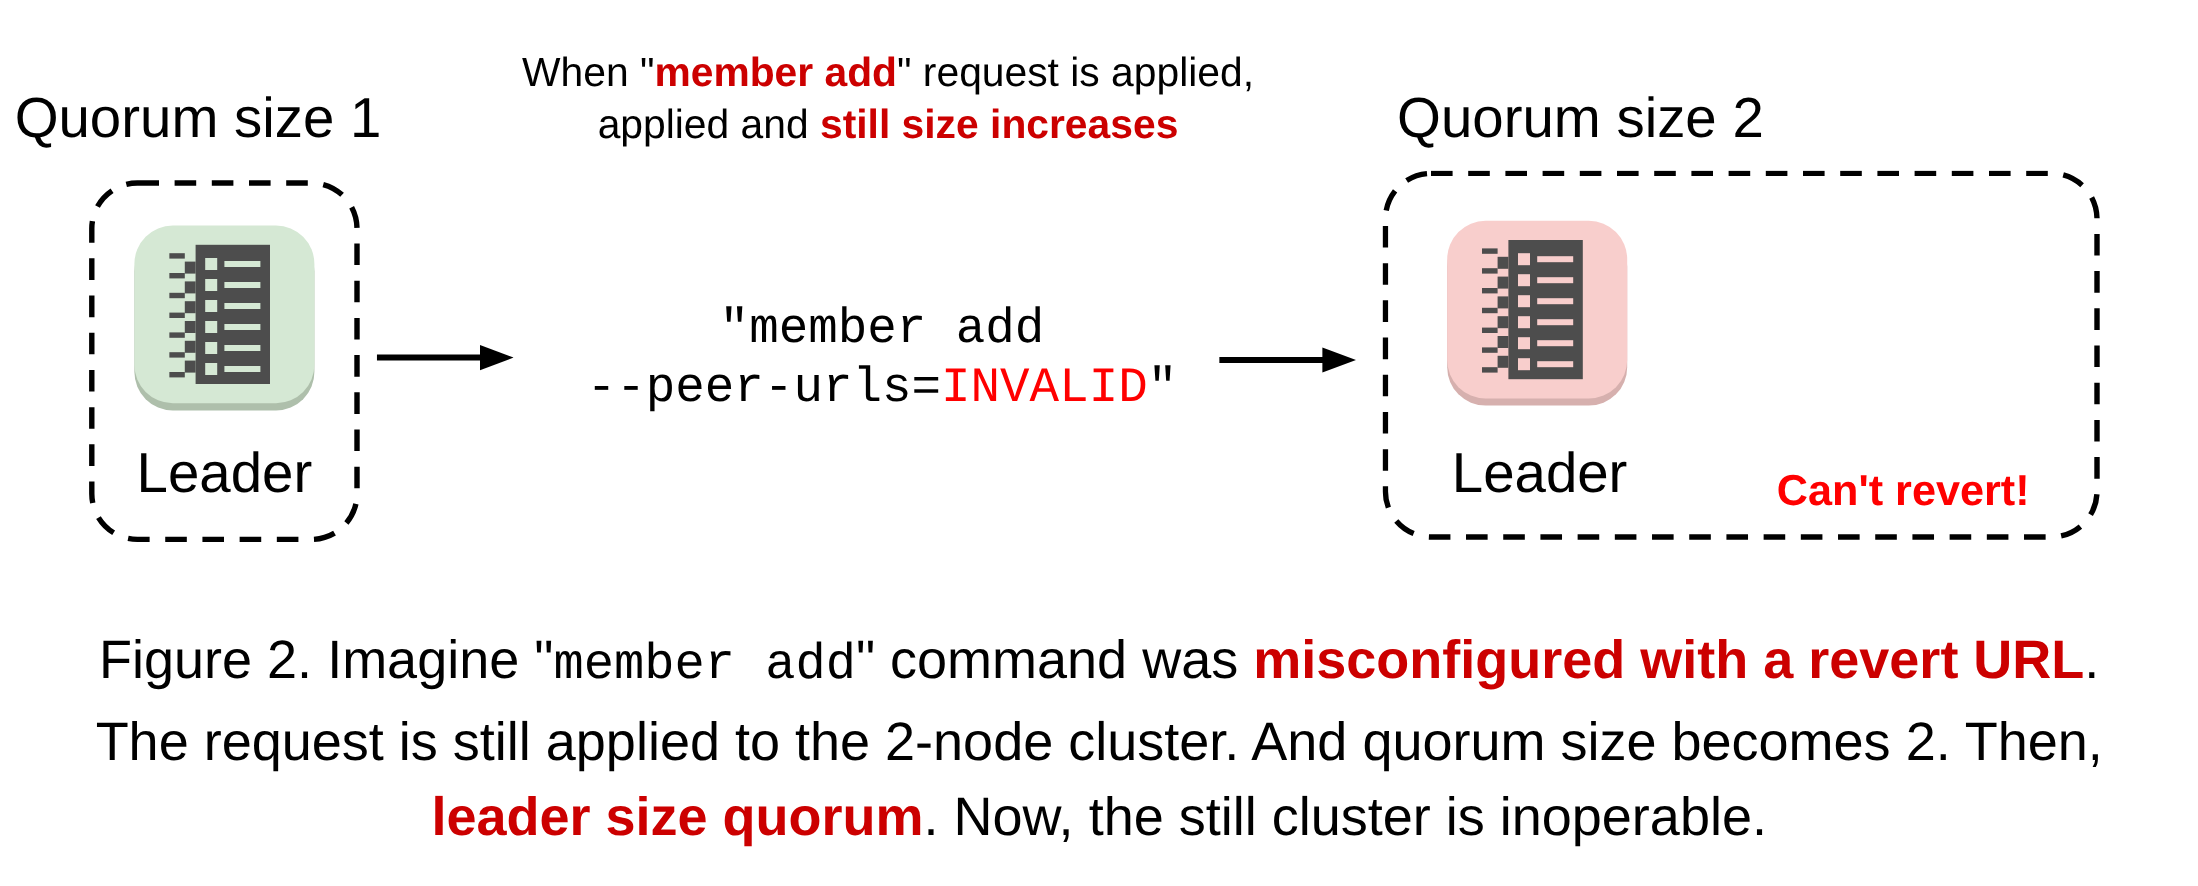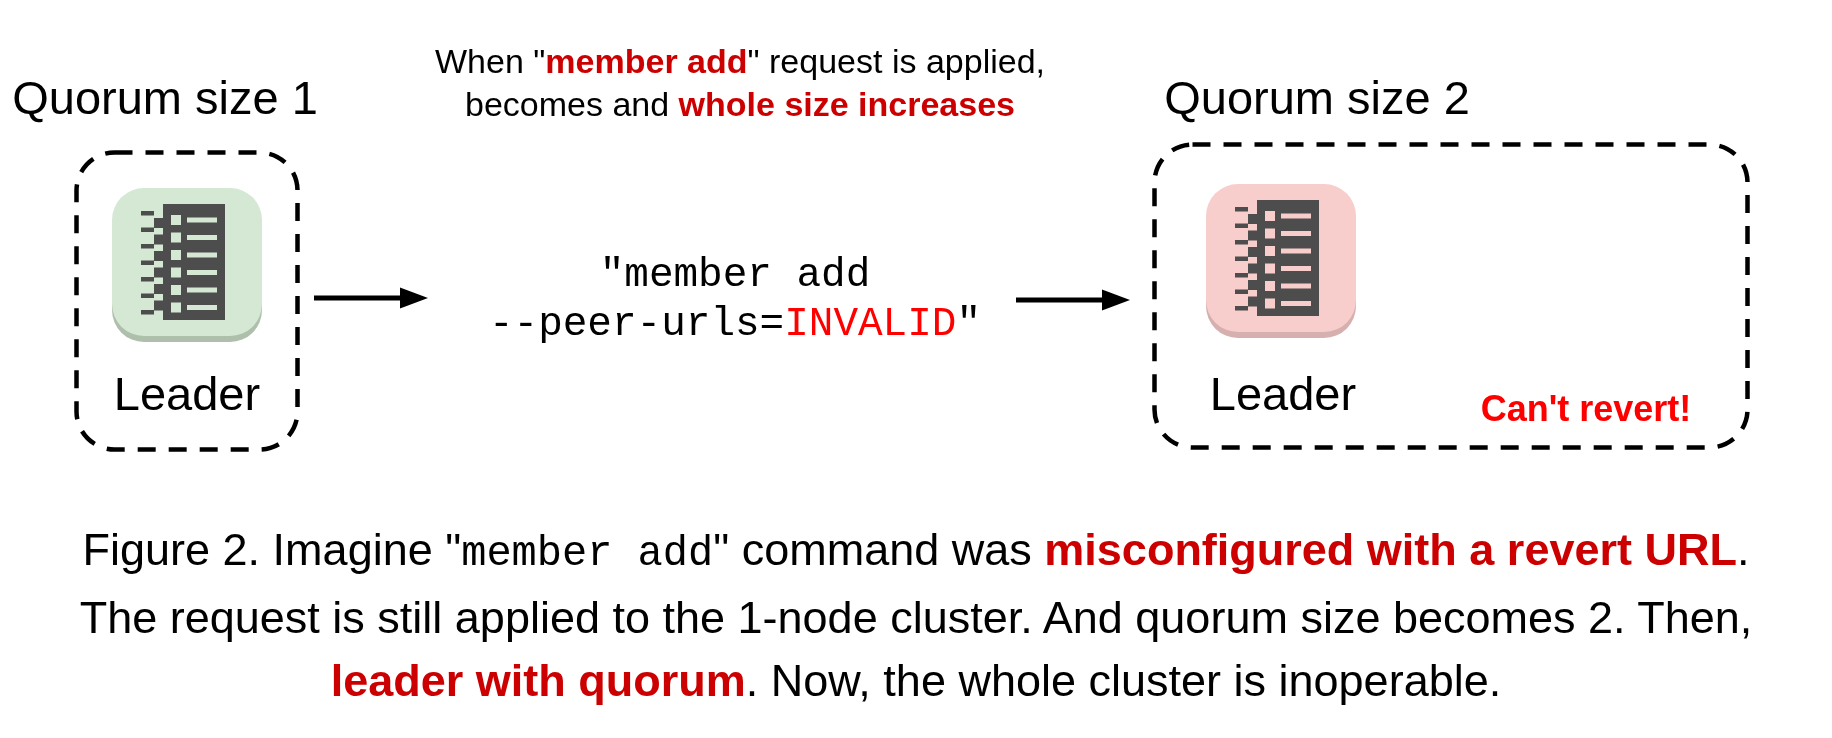--- a/index.html
+++ b/index.html
@@ -158,21 +158,21 @@
     </div>
   </div>
 
   <svg class="arrow arrow-1" width="114" height="24" viewBox="0 0 114 24">
     <line x1="0" y1="12" x2="88" y2="12"></line>
     <polygon points="86,1.5 114,12 86,22.5"></polygon>
   </svg>
 
   <div class="annotation">
     <div><span>When "</span><span class="red-bold">member add</span><span>" request is applied,</span></div>
-    <div><span>becomes and </span><span class="red-bold">whole size increases</span></div>
+    <div><span>applied and </span><span class="red-bold">still size increases</span></div>
   </div>
 
   <div class="command">
     <div>"member add</div>
     <div><span>--peer-urls=</span><span class="bright-red">INVALID</span><span>"</span></div>
   </div>
 
   <svg class="arrow arrow-2" width="114" height="24" viewBox="0 0 114 24">
     <line x1="0" y1="12" x2="88" y2="12"></line>
     <polygon points="86,1.5 114,12 86,22.5"></polygon>
@@ -220,17 +220,17 @@
         </svg>
       </div>
     </div>
     <div class="leader-right">Leader</div>
 
     <div class="warning">Can't revert!</div>
   </div>
 
   <div class="caption">
     <div><span class="italic">Figure 2.</span><span> Imagine "</span><span class="mono">member add</span><span>" command was </span><span class="red-bold">misconfigured with a revert URL</span><span>.</span></div>
-    <div>The request is still applied to the 1-node cluster. And quorum size becomes 2. Then,</div>
-    <div><span class="red-bold">leader with quorum</span><span>. Now, the whole cluster is inoperable.</span></div>
+    <div>The request is still applied to the 2-node cluster. And quorum size becomes 2. Then,</div>
+    <div><span class="red-bold">leader size quorum</span><span>. Now, the still cluster is inoperable.</span></div>
   </div>
 
 </div>
 
 </body></html>

